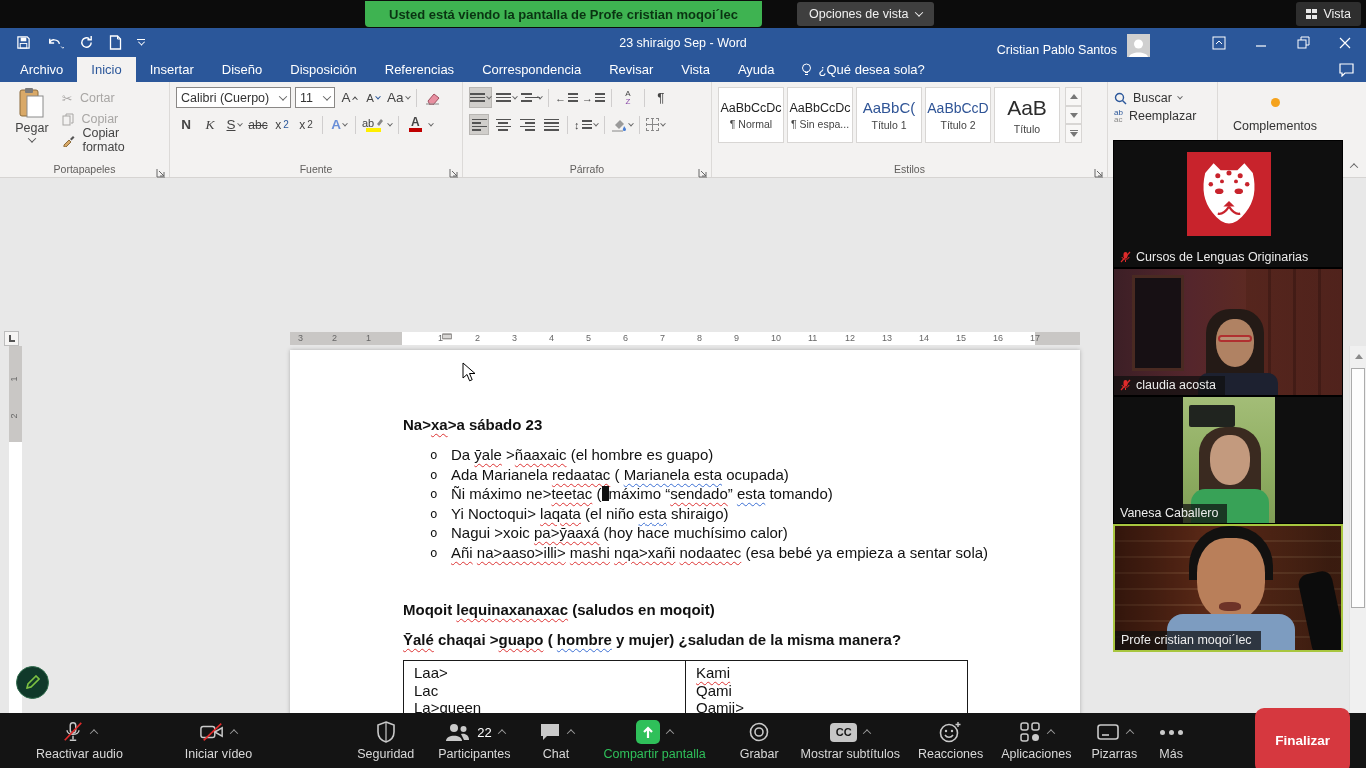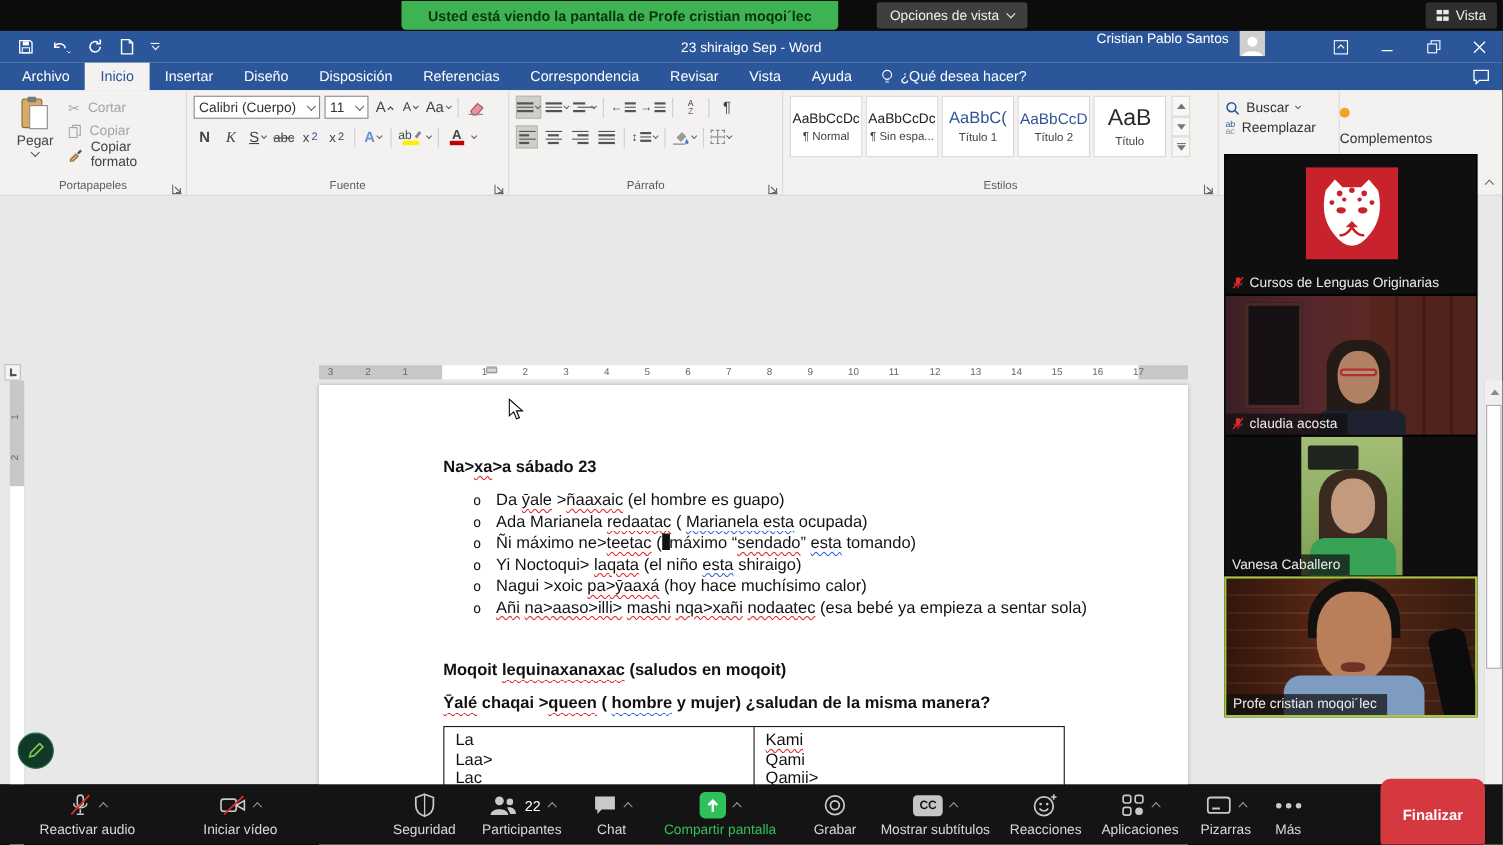--- a/index.html
+++ b/index.html
@@ -19,21 +19,21 @@
   .grid-ic i { width:5px; height:4px; background:#e8e8e8; }
   .chev { display:inline-block; width:6px; height:6px; border-right:1.5px solid currentColor; border-bottom:1.5px solid currentColor; transform:rotate(45deg) translate(-1px,-1px); }
   .chev.up { transform:rotate(-135deg) translate(-1px,-1px); }
 
   
   .word { position:absolute; left:0; top:28px; width:1366px; height:685px; background:var(--doc-bg);padding-left:45px; }
   .titlebar { position:absolute; left:0; top:0; width:100%; height:29px; background:var(--title-blue); color:#fff; }
   .qat { position:absolute; left:16px; top:0; height:29px; display:flex; align-items:center; gap:15px; }
   .qat svg { display:block; }
   .wtitle { position:absolute; left:0; right:0; top:0; height:29px; display:flex; align-items:center; justify-content:center; font-size:12.5px; color:#fff; }
-  .account { position:absolute; right:216px; top:0; height:29px; display:flex; align-items:flex-start; gap:10px; font-size:12.5px; }
+  .account { position:absolute; right:216px; top:0; height:29px; display:flex; align-items:flex-end; gap:10px; font-size:12.5px; }
   .avatar { width:23px; height:23px; background:#cfcfcf; display:flex; align-items:flex-end; justify-content:center; overflow:hidden; }
   .winbtns { position:absolute; right:0; top:0; height:29px; display:flex; }
   .winbtn { width:42px; height:29px; display:flex; align-items:center; justify-content:center; }
 
   .tabrow { position:absolute; left:0; top:29px; width:100%; height:25px; background:var(--title-blue); display:flex; align-items:stretch; padding-left:6px; }
   .tab { color:#fff; font-size:13px; padding:0 14px; display:flex; align-items:center; }
   .tab.active { background:#f3f2f1; color:var(--title-blue); }
   .tellme { color:#fff; font-size:13px; display:flex; align-items:center; gap:7px; padding:0 12px; }
   .tab-right { margin-left:auto; display:flex; align-items:center; padding-right:12px; }
 
@@ -56,21 +56,21 @@
   .stylecard .prev { font-size:12.5px; color:#222; white-space:nowrap; }
   .stylecard .prev.blue { color:#2f5496; }
   .stylecard .prev.big { font-size:21px; color:#2b2b2b; }
   .stylecard .nm { font-size:10.5px; color:#444; white-space:nowrap; }
   .gallery { display:flex; flex-direction:column; width:17px; margin-left:2px; }
   .gallery b { flex:1; border:1px solid #d8d6d4; display:flex; align-items:center; justify-content:center; background:#f8f7f6; }
   .tri-u { width:0; height:0; border-left:4px solid transparent; border-right:4px solid transparent; border-bottom:5px solid #777; }
   .tri-d { width:0; height:0; border-left:4px solid transparent; border-right:4px solid transparent; border-top:5px solid #777; }
   .edit-col { display:flex; flex-direction:column; gap:4px; padding-top:4px; font-size:12.5px; color:#333; }
   .edit-row { display:flex; align-items:center; gap:6px; }
-  .addins { position:relative; width:114px; display:flex; flex-direction:column; align-items:flex-start; }
+  .addins { position:relative; width:114px; display:flex; flex-direction:column; align-items:center; }
   .dot { width:9px; height:9px; border-radius:50%; background:var(--addin-orange); margin-top:16px; }
   .addins .nm { font-size:12.5px; color:#333; margin-top:12px; }
   .ribbon-collapse { position:absolute; right:9px; bottom:8px; color:#666; }
 
   
   .hruler { position:absolute; left:290px; top:154px; width:790px; height:13px; background:#c9c7c5; font-size:9px; color:#666; }
   .hruler .white { position:absolute; left:112px; top:0; width:633px; height:13px; background:#fff; }
   .hruler span { position:absolute; top:1px; }
   .tabsel { position:absolute; left:4px; top:153px; width:15px; height:15px; background:#f6f5f4; border:1px solid #bdbdbd; }
   .tabsel i { position:absolute; left:4px; top:3px; width:6px; height:7px; border-left:2px solid #555; border-bottom:2px solid #555; }
@@ -234,21 +234,21 @@
       <span class="tab">Referencias</span>
       <span class="tab">Correspondencia</span>
       <span class="tab">Revisar</span>
       <span class="tab">Vista</span>
       <span class="tab">Ayuda</span>
       <span class="tellme">
         <svg width="11" height="14" viewBox="0 0 11 14">
             <circle cx="5.5" cy="5" r="4" fill="none" stroke="#fff"></circle>
             <path d="M4 9.5h3M4 11.5h3" stroke="#fff"></path>
           </svg>
-        <span>¿Qué desea hacer?</span>
+        <span>¿Qué desea sola?</span>
       </span>
       <span class="tab-right">
           <svg width="15" height="14" viewBox="0 0 15 14">
             <path d="M1 1h13v9H6l-3 3v-3H1z" fill="none" stroke="#fff" stroke-width="1.2"></path>
           </svg>
         </span>
     </div>
 
     <div class="ribbon">
 
@@ -587,24 +587,23 @@
               <span class="li-marker">o</span>
               <span><span>Nagui &gt;xoic </span><span class="sq-r">pa&gt;ȳaaxá</span><span> (hoy hace muchísimo calor)</span></span>
             </div>
             <div class="doc-li">
               <span class="li-marker">o</span>
               <span><span class="sq-r">Añi</span><span> </span><span class="sq-r">na&gt;aaso&gt;illi&gt;</span><span> </span><span class="sq-r">mashi</span><span> </span><span class="sq-r">nqa&gt;xañi</span><span> </span><span class="sq-r">nodaatec</span><span> (esa bebé ya empieza a sentar sola)</span></span>
             </div>
             <div class="doc-blank"></div>
             <div class="doc-blank"></div>
             <div class="doc-h"><span>Moqoit </span><span class="sq-r">lequinaxanaxac</span><span> (saludos en moqoit)</span></div>
-            <div class="doc-h"><span class="sq-r">Ȳalé</span><span> chaqai &gt;</span><span class="sq-r">queen</span><span> ( </span><span class="sq-b">hombre</span><span> y mujer) ¿saludan de la misma manera?</span></div>
+            <div class="doc-h"><span class="sq-r">Ȳalé</span><span> chaqai &gt;</span><span class="sq-r">guapo</span><span> ( </span><span class="sq-b">hombre</span><span> y mujer) ¿saludan de la misma manera?</span></div>
             <div class="doc-table">
               <div class="cell l">
-                <div><span>La</span></div>
                 <div><span>Laa&gt;</span></div>
                 <div><span>Lac</span></div>
                 <div><span class="sq-r">La&gt;queen</span></div>
                 <div><span class="sq-r">Lak</span></div>
               </div>
               <div class="cell r">
                 <div><span class="sq-r">Kami</span></div>
                 <div><span>Qami</span></div>
                 <div><span class="sq-r">Qamii&gt;</span></div>
                 <div><span class="sq-r">Cami</span></div>

